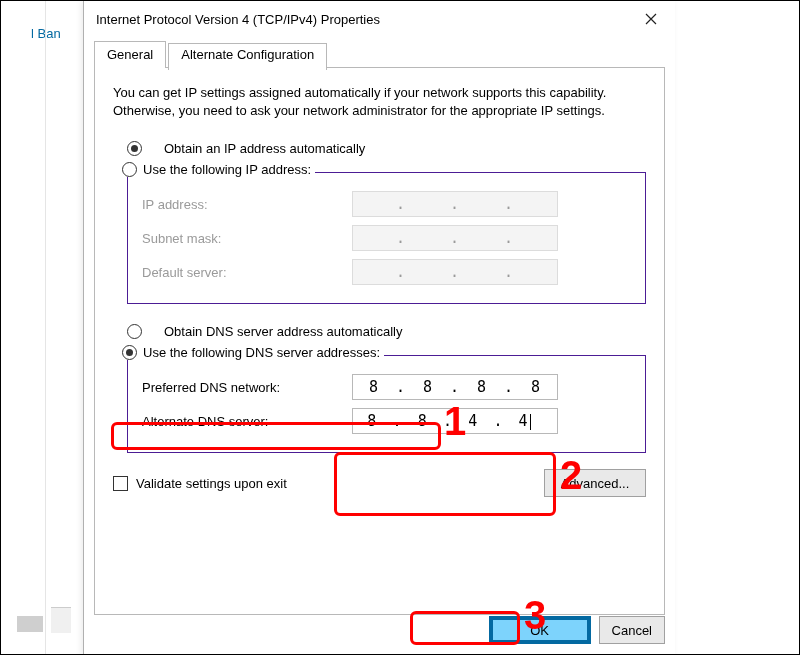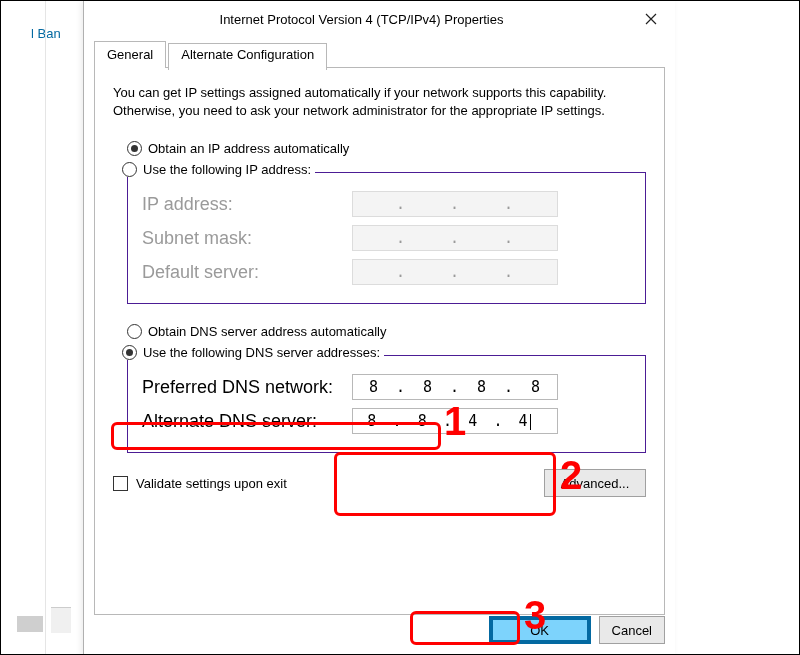--- a/index.html
+++ b/index.html
@@ -51,21 +51,20 @@
     height: 655px;
     background: #fff;
     border-left: 1px solid #b0b0b0;
     box-shadow: -2px 0 6px rgba(0,0,0,0.08);
   }
   .titlebar {
     display: flex;
     align-items: center;
     height: 36px;
     padding: 0 0 0 12px;
-    text-align: center;
   }
   .titlebar .title {
     flex: 1;
     font-size: 13px;
   }
   .close-btn {
     width: 48px;
     height: 36px;
     display: flex;
     align-items: center;
@@ -109,21 +108,21 @@
     font-size: 13px;
     line-height: 1.35;
     margin-bottom: 18px;
   }
   .group {
     margin: 0 0 12px 14px;
   }
   .radio-line {
     display: flex;
     align-items: flex-start;
-    gap: 6px;
+    gap: 22px;
     padding: 4px 0;
     font-size: 13px;
   }
   .radio {
     width: 15px; height: 15px; border: 1px solid #333; border-radius: 50%;
     display: inline-flex; align-items: center; justify-content: center;
     background: #fff;
   }
   .radio.checked::after {
     content:""; width:7px;height:7px;border-radius:50%;background:#333;
@@ -145,21 +144,21 @@
     gap: 6px;
     font-size: 13px;
   }
   .field-row {
     display: flex;
     align-items: center;
     padding: 4px 0;
   }
   .field-row .label {
     flex: 0 0 210px;
-    font-size: 18px;
+    font-size: 13px;
   }
   .field-row.disabled .label { color: #9a9a9a; }
   .ipbox {
     width: 206px;
     height: 26px;
     border: 1px solid #b8b8b8;
     background: #fff;
     display: flex;
     align-items: center;
     font-family: Consolas, monospace;

